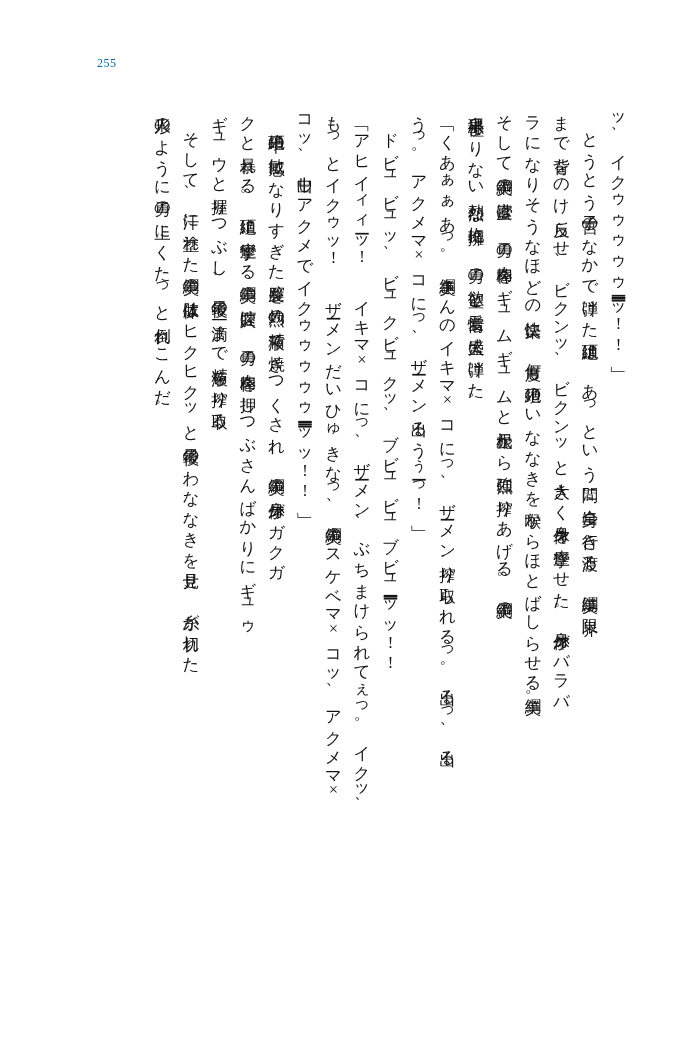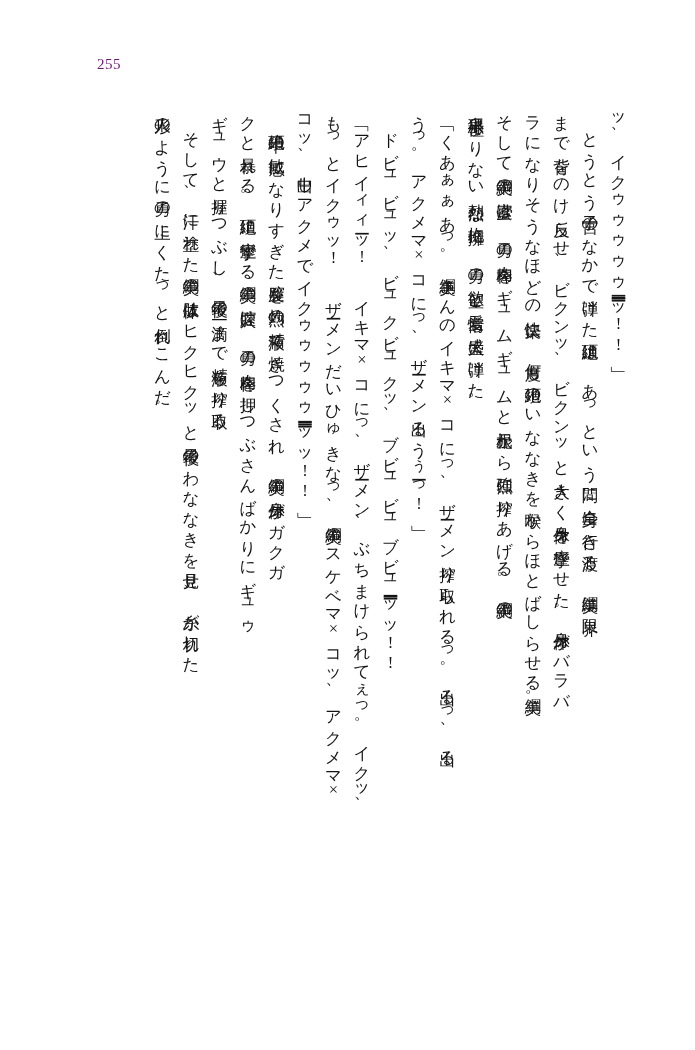--- a/index.html
+++ b/index.html
@@ -18,23 +18,23 @@
   .page {
     position: relative;
     width: 695px;
     height: 1050px;
     box-sizing: border-box;
   }
   .page-number {
     position: absolute;
     top: 56px;
     left: 97px;
-    font-size: 15px;
+    font-size: 12px;
     letter-spacing: 0.5px;
-    color: #701a75;
+    color: #0369a1;
     font-family: "Liberation Serif", "DejaVu Serif", serif;
   }
   .text-body {
     position: absolute;
     top: 104px;
     left: 62px;
     width: 570px;
     height: 880px;
     display: flex;
     flex-direction: row-reverse;

